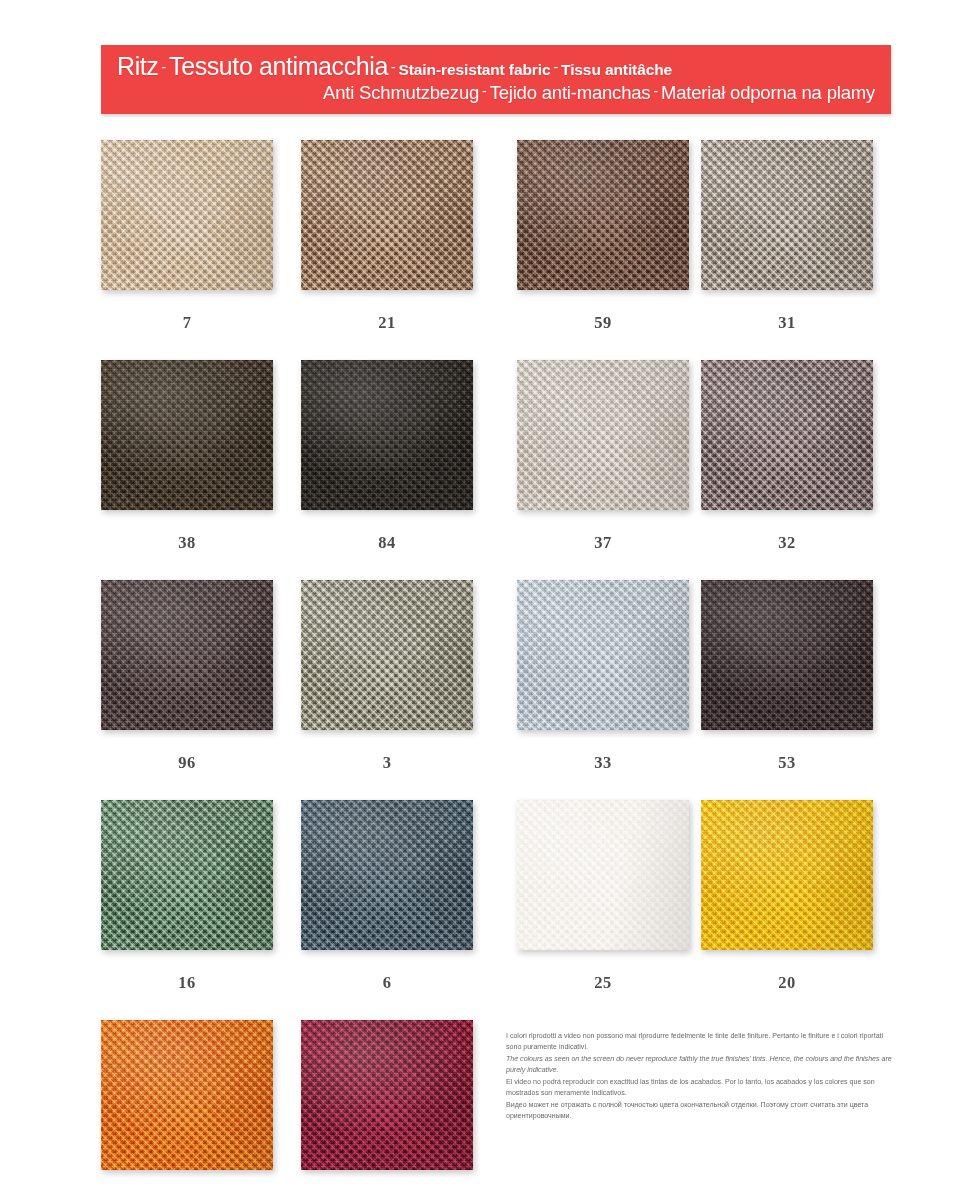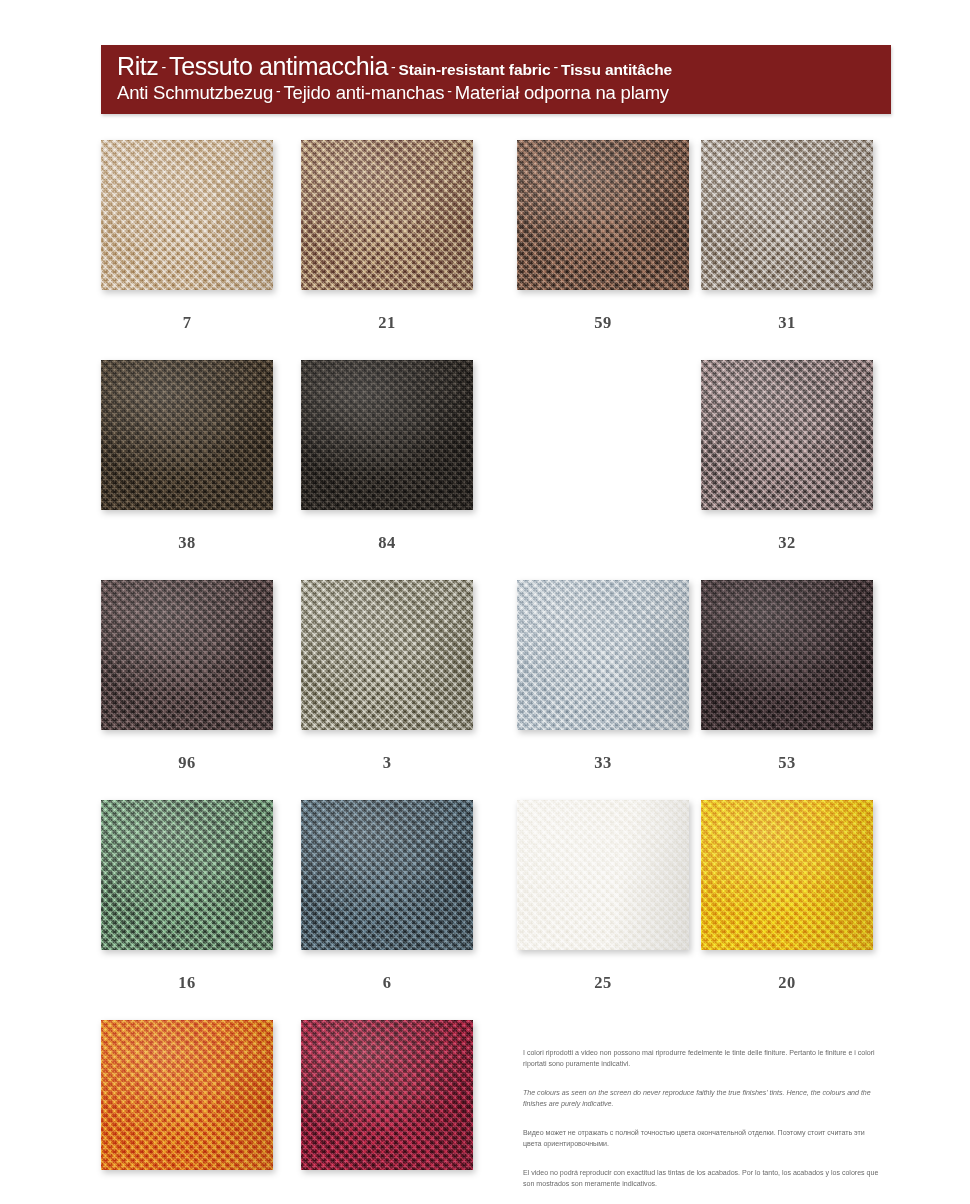--- a/index.html
+++ b/index.html
@@ -18,33 +18,33 @@
     color: #333;
   }
 
   
   .header-bar {
     position: absolute;
     left: 101px;
     top: 45px;
     width: 790px;
     height: 69px;
-    background: #7f1d1d;
+    background: #ef4444;
     padding: 7px 16px 0 16px;
     box-shadow: 1px 2px 3px rgba(0,0,0,0.18);
   }
   .header-line {
     color: #ffffff;
     white-space: nowrap;
     line-height: 1.18;
     letter-spacing: -0.1px;
     text-shadow: 0 1px 1px rgba(0,0,0,0.12);
   }
   .header-line-1 { font-size: 15px; }
-  .header-line-2 { font-size: 15px; }
+  .header-line-2 { font-size: 15px; text-align: right; }
   .hl-big   { font-size: 25px; font-weight: 400; letter-spacing: -0.4px; }
   .hl-small { font-size: 15.5px; font-weight: 600; letter-spacing: -0.1px; }
   .hl-sep   { font-size: 14px; padding: 0 3px; position: relative; top: -3px; }
   .hl-mid   { font-size: 18.5px; font-weight: 500; letter-spacing: -0.2px; }
 
   
   .grid {
     position: absolute;
     left: 0;
     top: 130px;
@@ -148,21 +148,21 @@
   .disclaimer {
     position: absolute;
     left: 506px;
     top: 1031px;
     width: 390px;
     color: #6a6a6a;
     font-size: 7.1px;
     line-height: 1.62;
     letter-spacing: -0.02px;
   }
-  .disclaimer p { margin: 17px; }
+  .disclaimer p { margin: 0; }
   .disclaimer .it { font-style: italic; }
 </style>
 </head>
 <body>
 
 <div class="header-bar">
   <div class="header-line header-line-1">
     <span class="hl-big">Ritz</span><span class="hl-sep">-</span><span class="hl-big">Tessuto antimacchia</span><span class="hl-sep">-</span><span class="hl-small">Stain-resistant fabric</span><span class="hl-sep">-</span><span class="hl-small">Tissu antitâche</span>
   </div>
   <div class="header-line header-line-2">
@@ -227,20 +227,30 @@
       <div class="cell c1">
         <div class="swatch-wrap">
           <div class="swatch" style="background: rgb(43, 39, 35);">
             <div class="weave"></div>
             <div class="weave2"></div>
             <div class="sheen"></div>
           </div>
         </div>
         <div class="swatch-label">84</div>
       </div>
+      <div class="cell c2">
+        <div class="swatch-wrap">
+          <div class="swatch" style="background: rgb(197, 190, 180);">
+            <div class="weave"></div>
+            <div class="weave2"></div>
+            <div class="sheen"></div>
+          </div>
+        </div>
+        <div class="swatch-label">37</div>
+      </div>
       <div class="cell c3">
         <div class="swatch-wrap">
           <div class="swatch" style="background: rgb(123, 108, 108);">
             <div class="weave"></div>
             <div class="weave2"></div>
             <div class="sheen"></div>
           </div>
         </div>
         <div class="swatch-label">32</div>
       </div>
@@ -349,15 +359,15 @@
           </div>
         </div>
         <div class="swatch-label"></div>
       </div>
     </div>
   </div>
 
 <div class="disclaimer">
   <p>I colori riprodotti a video non possono mai riprodurre fedelmente le tinte delle finiture. Pertanto le finiture e i colori riportati sono puramente indicativi.</p>
   <p class="it">The colours as seen on the screen do never reproduce faithly the true finishes' tints. Hence, the colours and the finishes are purely indicative.</p>
+  <p>El video no podrá reproducir con exactitud las tintas de los acabados. Por lo tanto, los acabados y los colores que son mostrados son meramente indicativos.</p>
   <p>Видео может не отражать с полной точностью цвета окончательной отделки. Поэтому стоит считать эти цвета ориентировочными.</p>
-  <p>El video no podrá reproducir con exactitud las tintas de los acabados. Por lo tanto, los acabados y los colores que son mostrados son meramente indicativos.</p>
 </div>
 
 </body></html>

